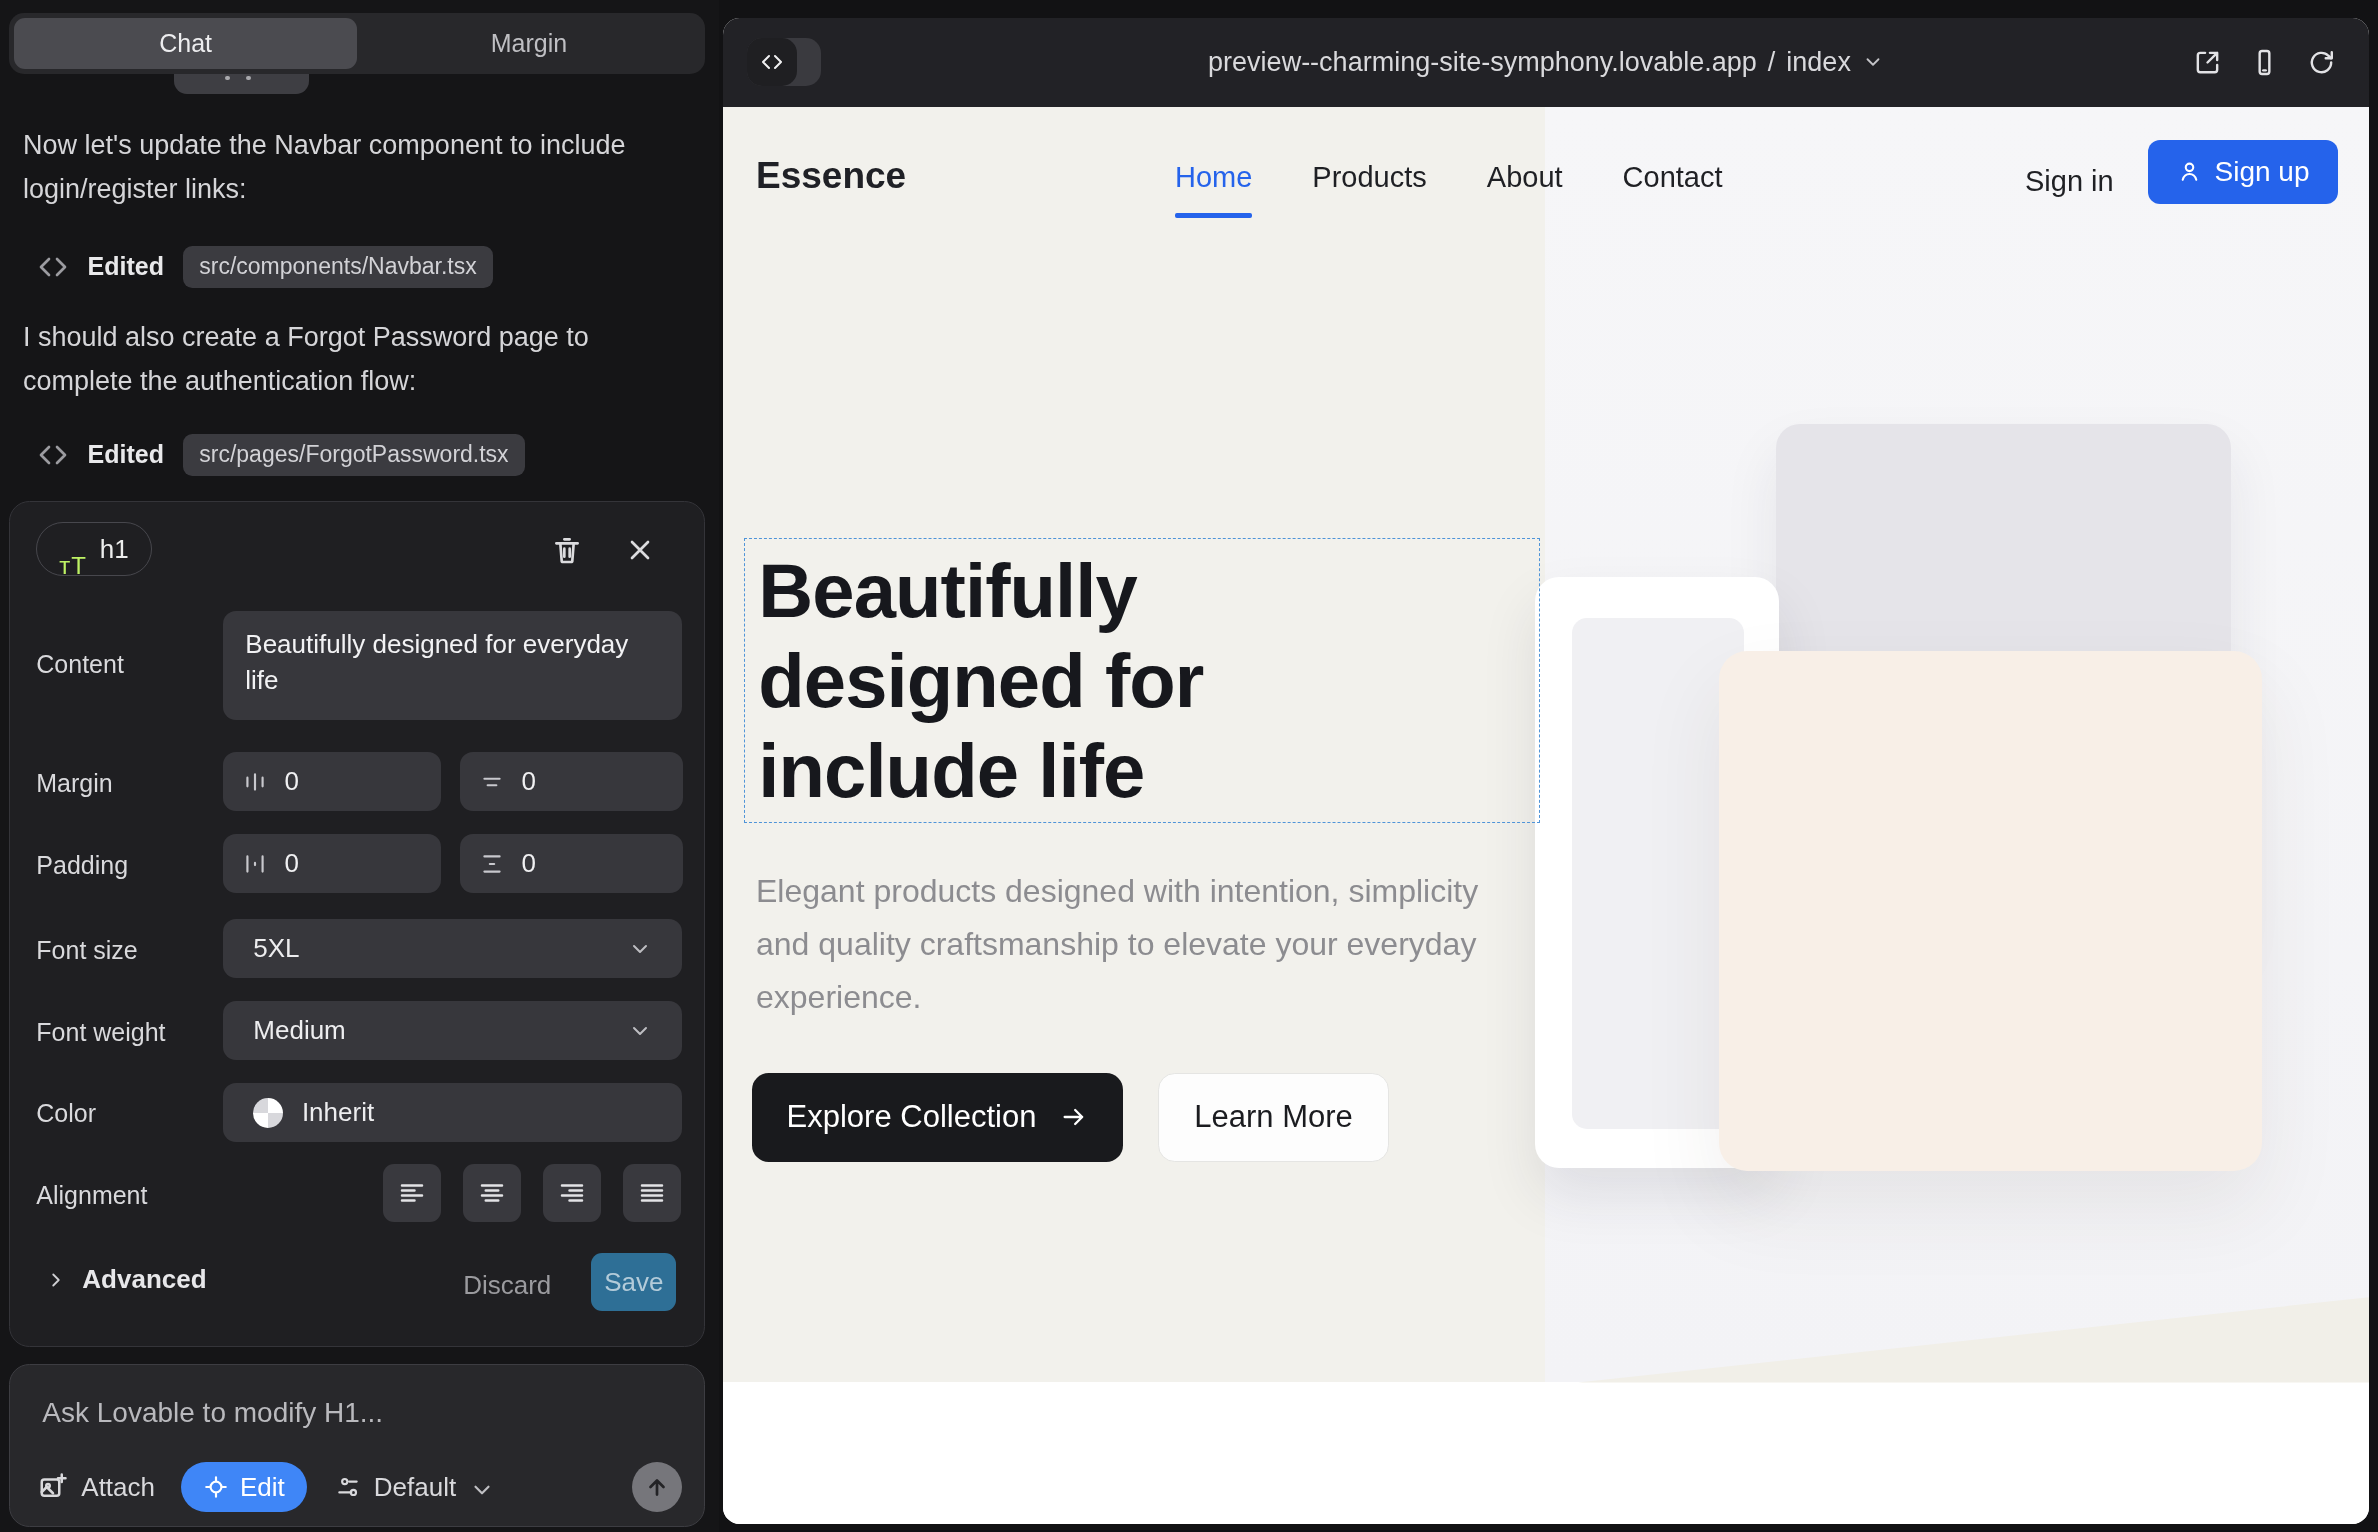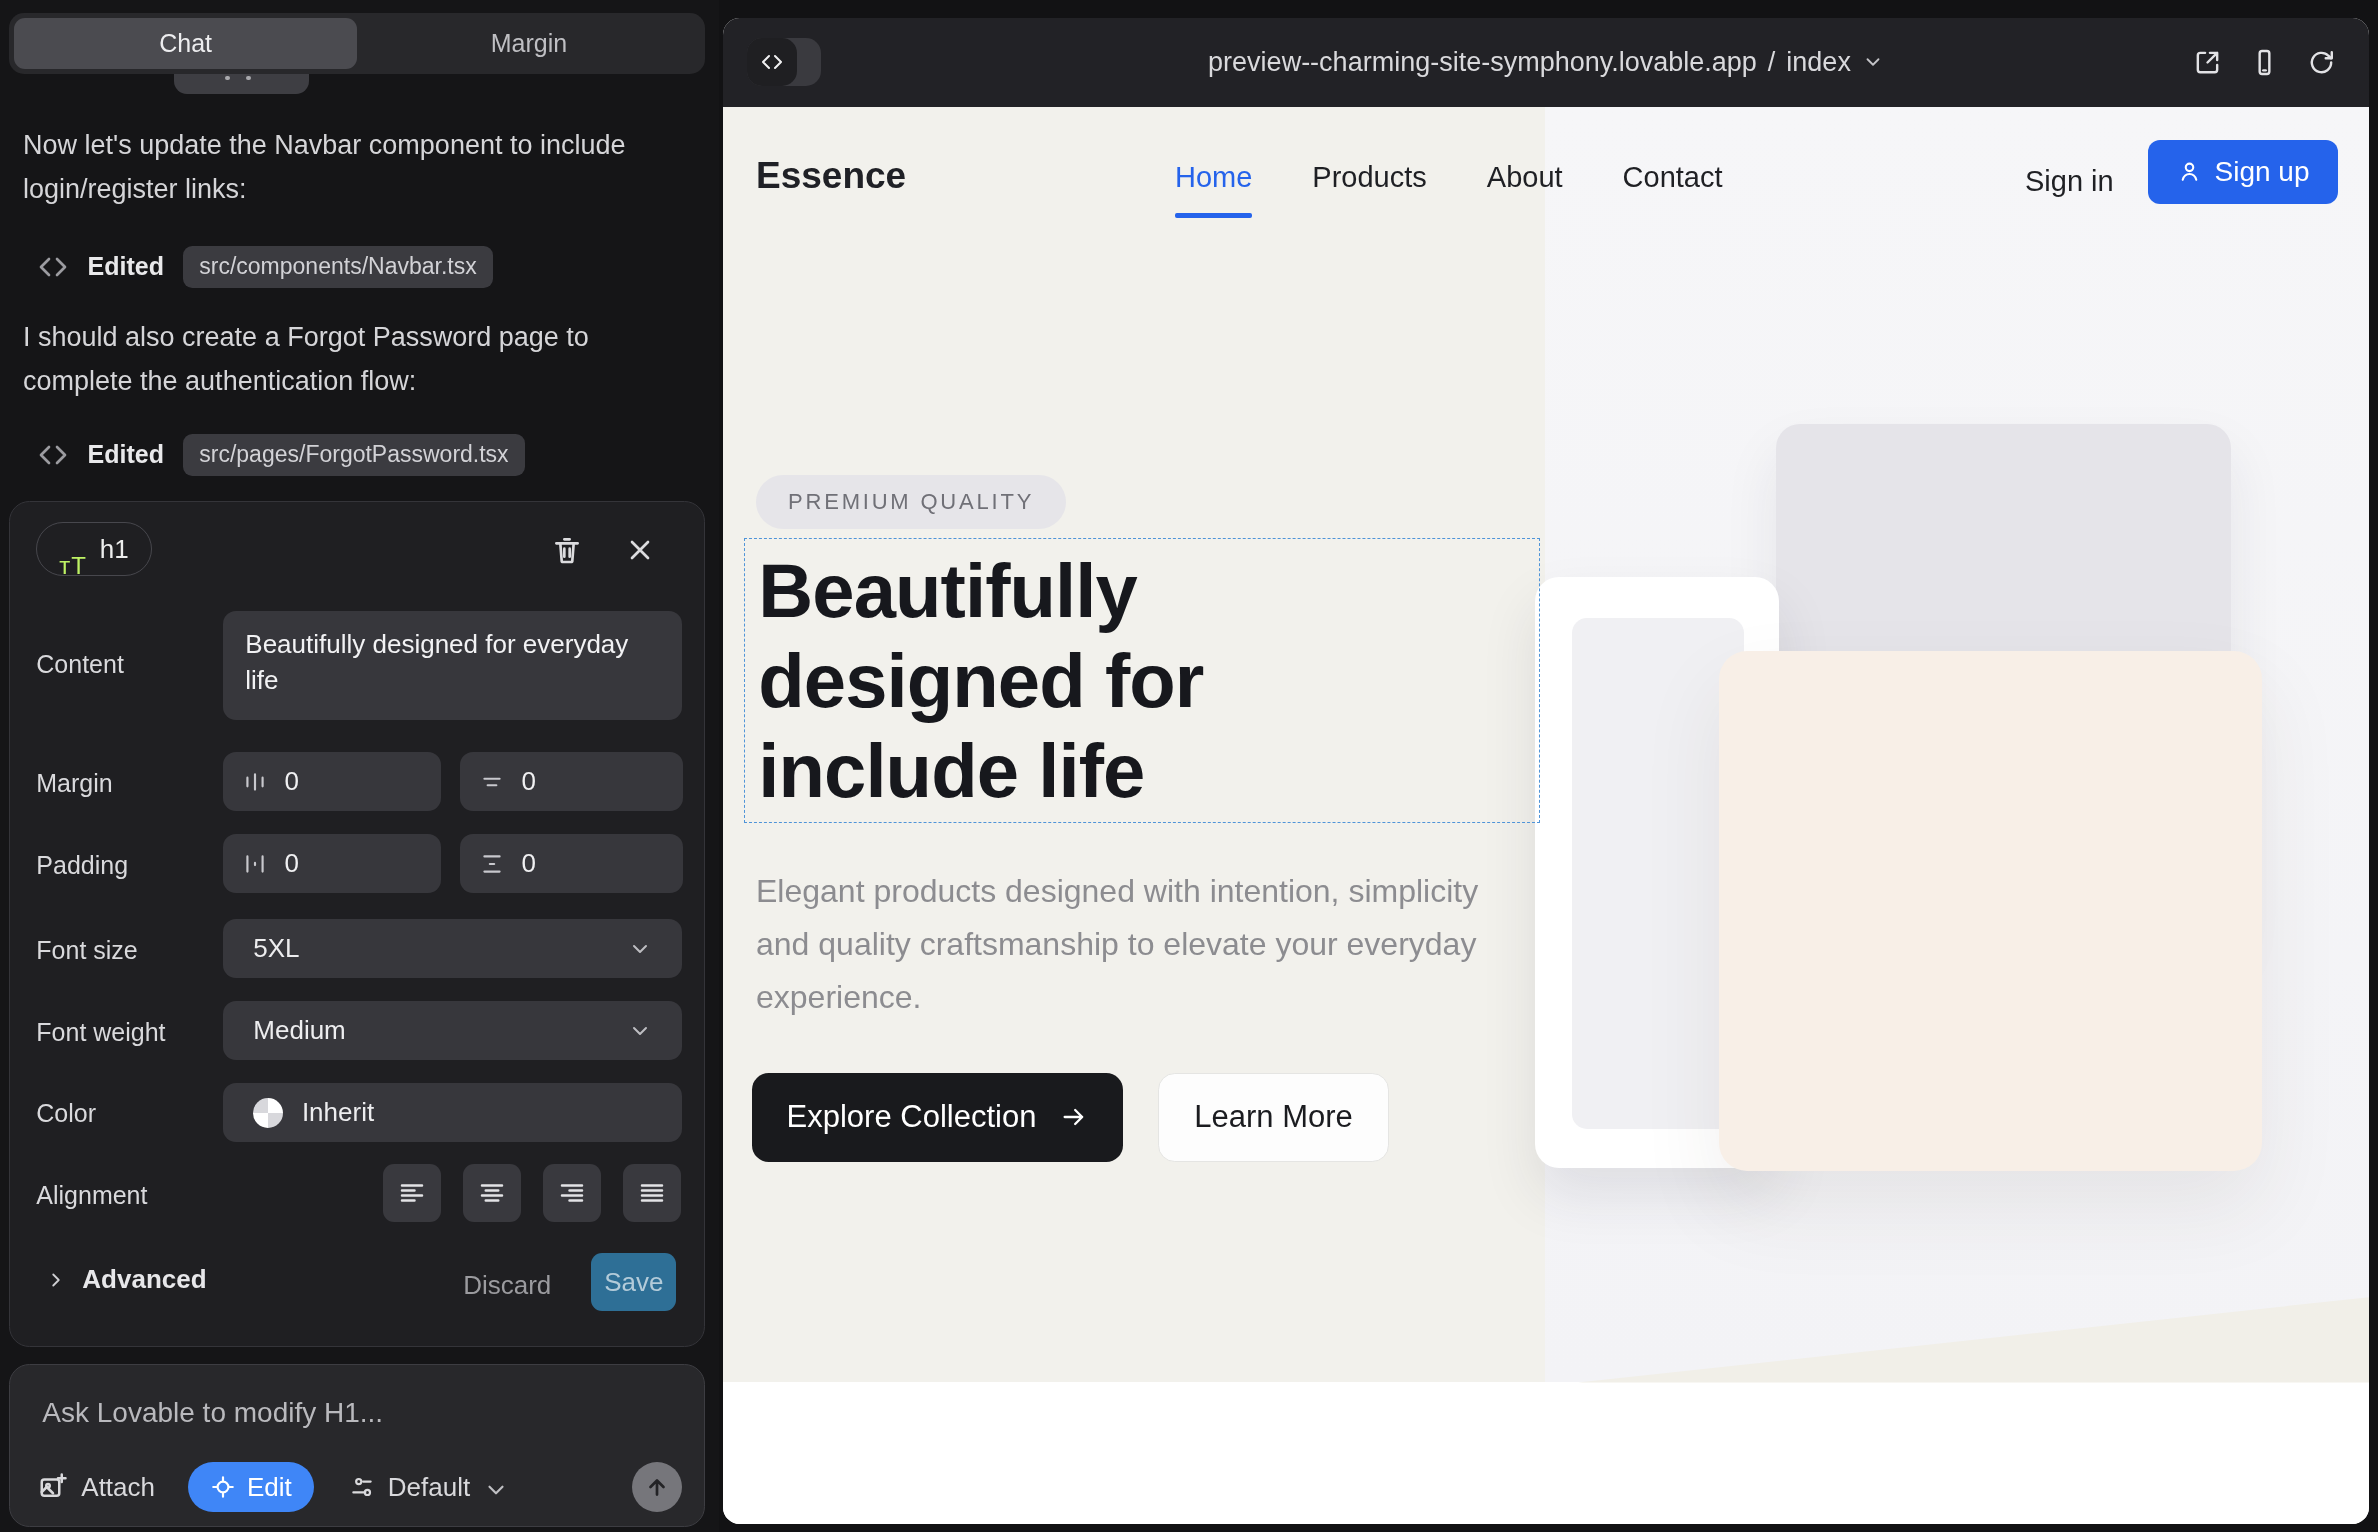--- a/index.html
+++ b/index.html
@@ -67,21 +67,21 @@
   .discard { right:153px; top:768px; font-size:26px; color:#9b9b9f; }
   .save-btn { right:28px; top:751px; width:85px; height:58px; background:#2e6f96;
     border-radius:11px; display:flex; align-items:center; justify-content:center;
     font-size:26px; color:#b3cbd9; }
 
   
   .composer { left:9.3px; top:1364px; width:696px; height:163px; background:#28282b;
     border:0.9px solid #3d3d42; border-radius:20.4px; }
   .composer .ph { left:32px; top:32px; font-size:28px; color:#b9b9bd; }
   .c-row { left:28px; right:22px; top:95px; height:54px; display:flex;
-    align-items:center; gap:22px; }
+    align-items:center; gap:15px; }
   .attach { display:flex; align-items:center; gap:13px; color:#d9d9dc; font-size:26px; }
   .attach svg { width:30px; height:30px; }
   .edit-pill { display:flex; align-items:center; gap:11px; background:#3f86f7;
     color:#fff; font-size:26px; border-radius:927px; padding:9.3px 22px; margin-left:11px; }
   .edit-pill svg { width:26px; height:26px; }
   .mode { display:flex; align-items:center; gap:13px; color:#d9d9dc; font-size:26px;
     margin-left:13px; }
   .mode svg { width:26px; height:26px; }
   .mode .chev { width:20.4px; height:20.4px; color:#bfbfc3; }
   .send { margin-left:auto; width:50px; height:50px; border-radius:50%; background:#76767b;
@@ -398,21 +398,20 @@
       </div>
       <div class="abs signin">Sign in</div>
       <div class="abs signup">
         <svg class="ic" viewBox="0 0 24 24">
           <circle cx="12" cy="8" r="3.6"></circle>
             <path d="M5.5 20c1-3.8 3.7-5.6 6.5-5.6s5.5 1.8 6.5 5.6"></path>
           </svg>
         <span>Sign up</span>
       </div>
 
-      <div class="abs quality">PREMIUM QUALITY</div>
 
       <div class="abs h1-box">
         <div class="hero-h1">
           <div>Beautifully</div>
           <div>designed for</div>
           <div>include life</div>
         </div>
       </div>
 
       <div class="abs hero-p">Elegant products designed with intention, simplicity and quality craftsmanship to elevate your everyday experience.</div>

